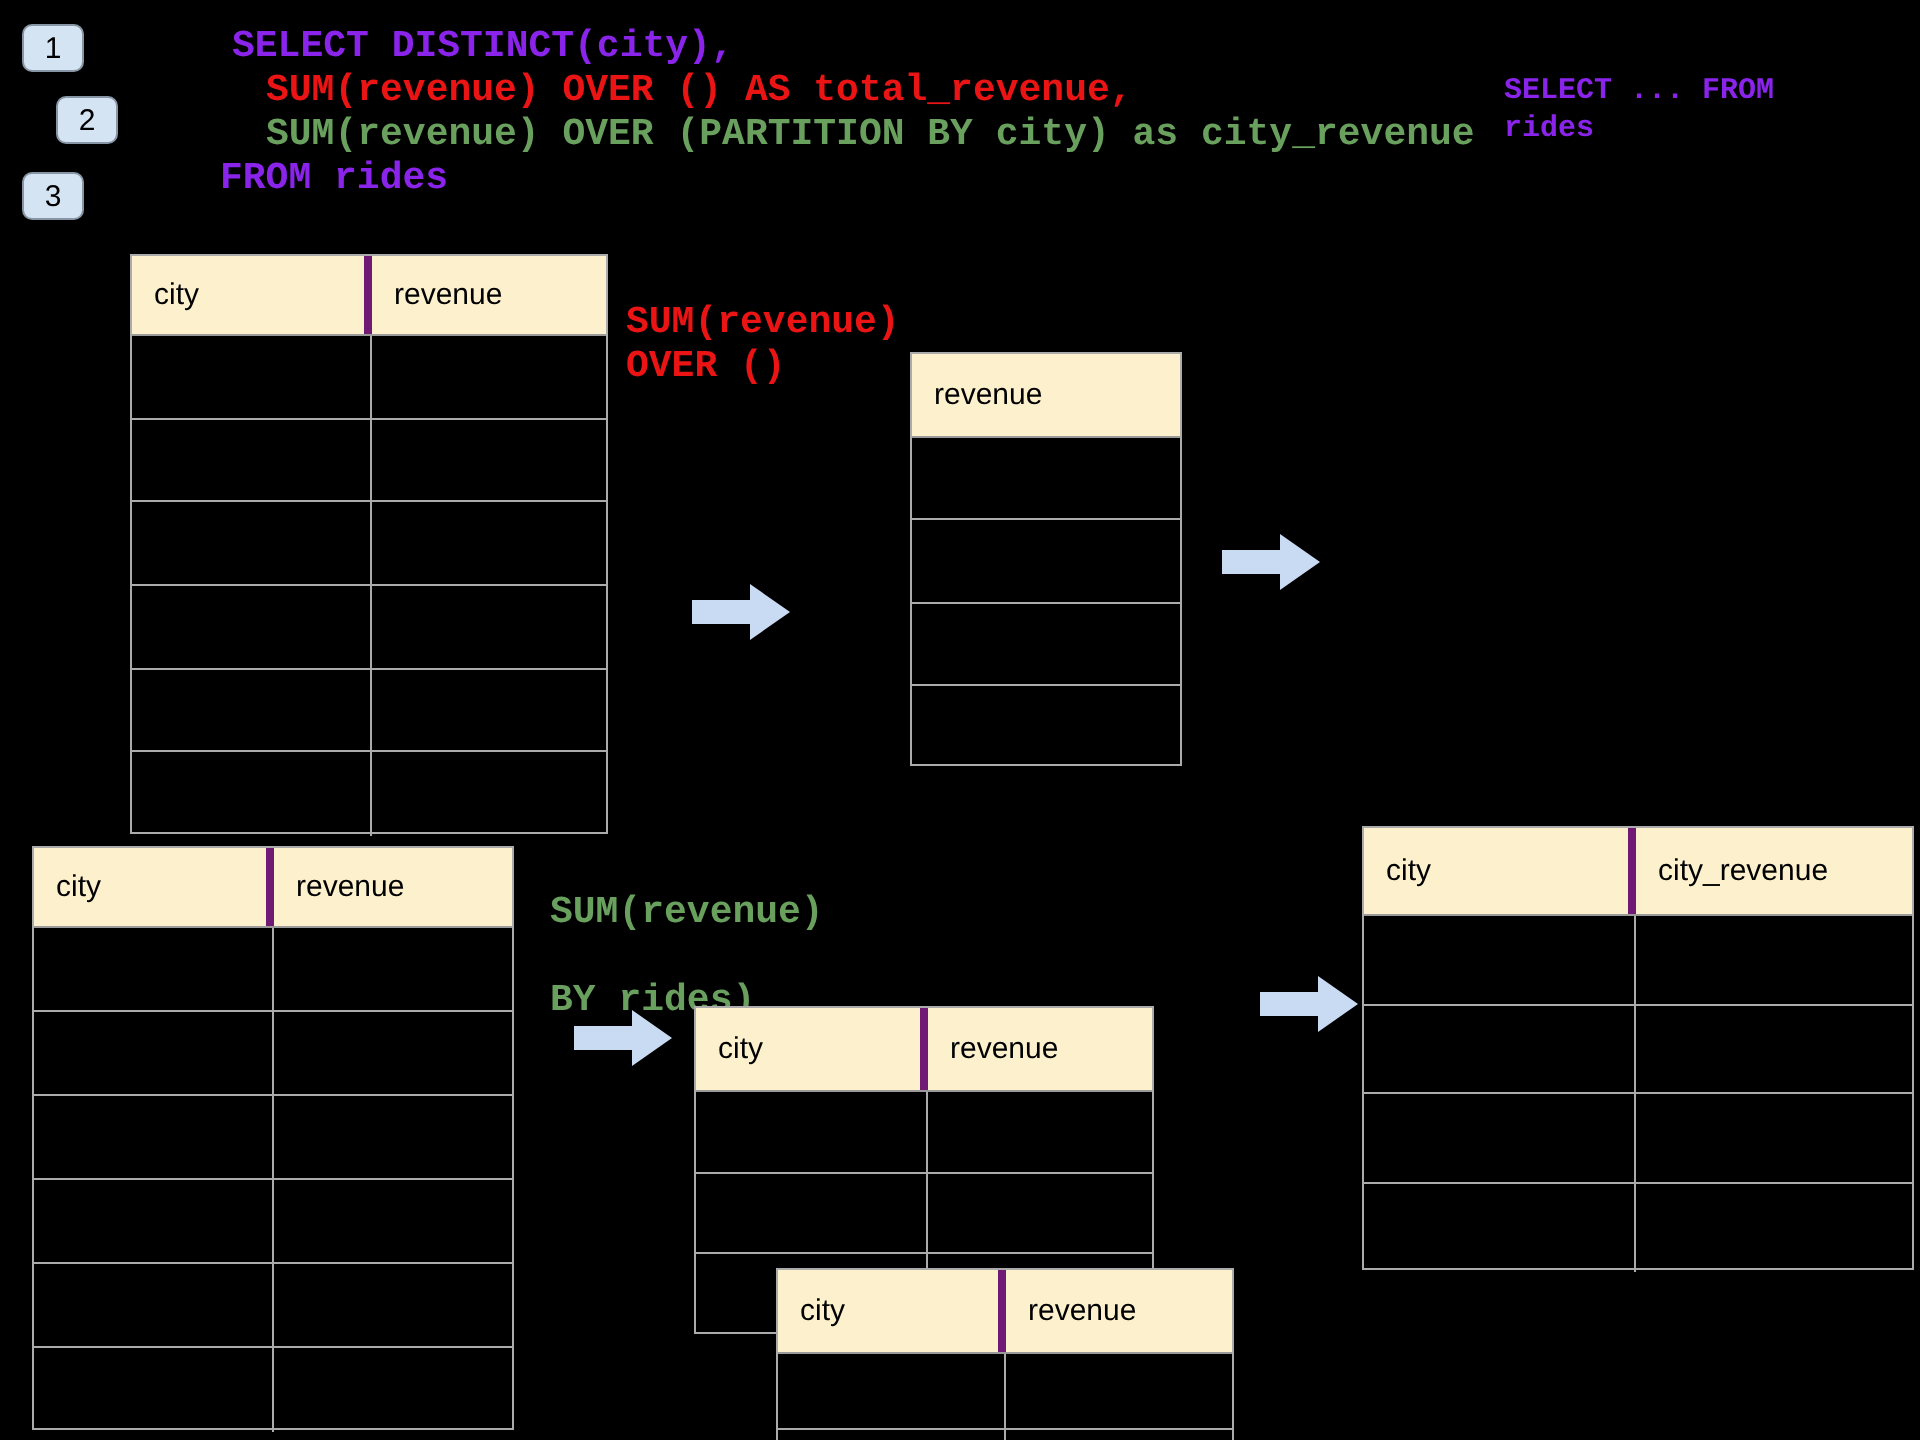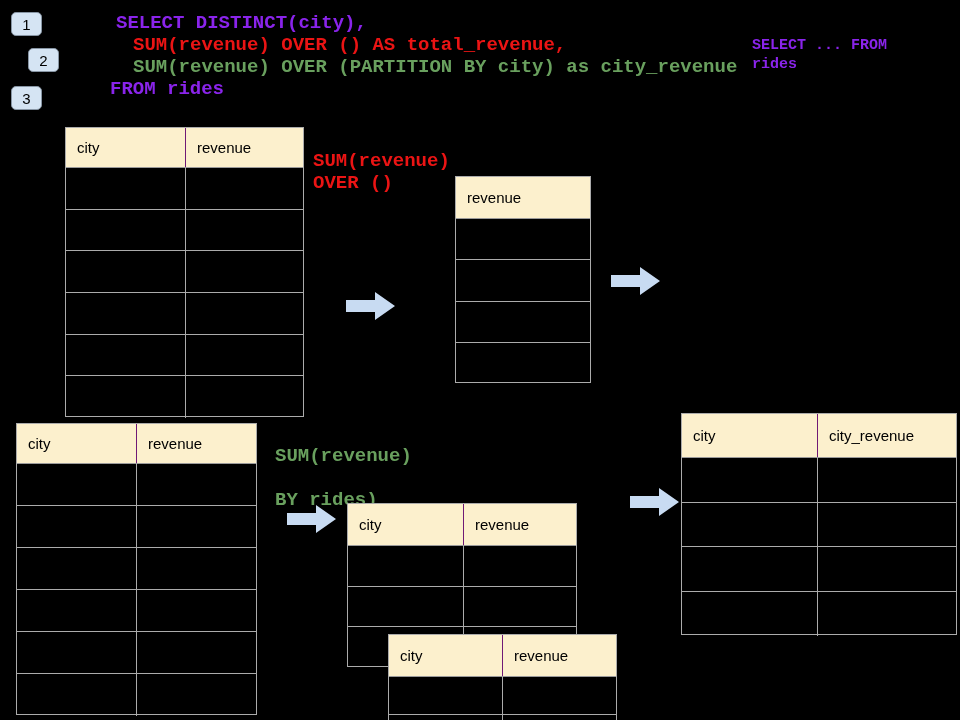--- a/index.html
+++ b/index.html
@@ -57,21 +57,21 @@
     position:absolute; box-sizing:border-box;
     border:1px solid #ABABAB; background:#000;
   }
   .hrow {
     display:flex; box-sizing:border-box;
     background:#FCF0CD; border-bottom:1px solid #9a9a9a;
   }
   .hcell {
     box-sizing:border-box; display:flex; align-items:center;
     padding-left:11px; font-size:15px; color:#000;
-    border-right:1px solid #701a75; height:100%;
+    border-right:4px solid #701a75; height:100%;
   }
   .hcell:last-child { border-right:none; }
   .row { display:flex; box-sizing:border-box; border-bottom:1px solid #ABABAB; }
   .row:last-child { border-bottom:none; }
   .cell { box-sizing:border-box; border-right:1px solid #ABABAB; height:100%; }
   .cell:last-child { border-right:none; }
 
   #t-source-top  { left:65px;  top:127px; width:239px; height:290px; }
   #t-source-top .hrow { height:40px; }
   #t-source-top .row  { height:41.66px; }

